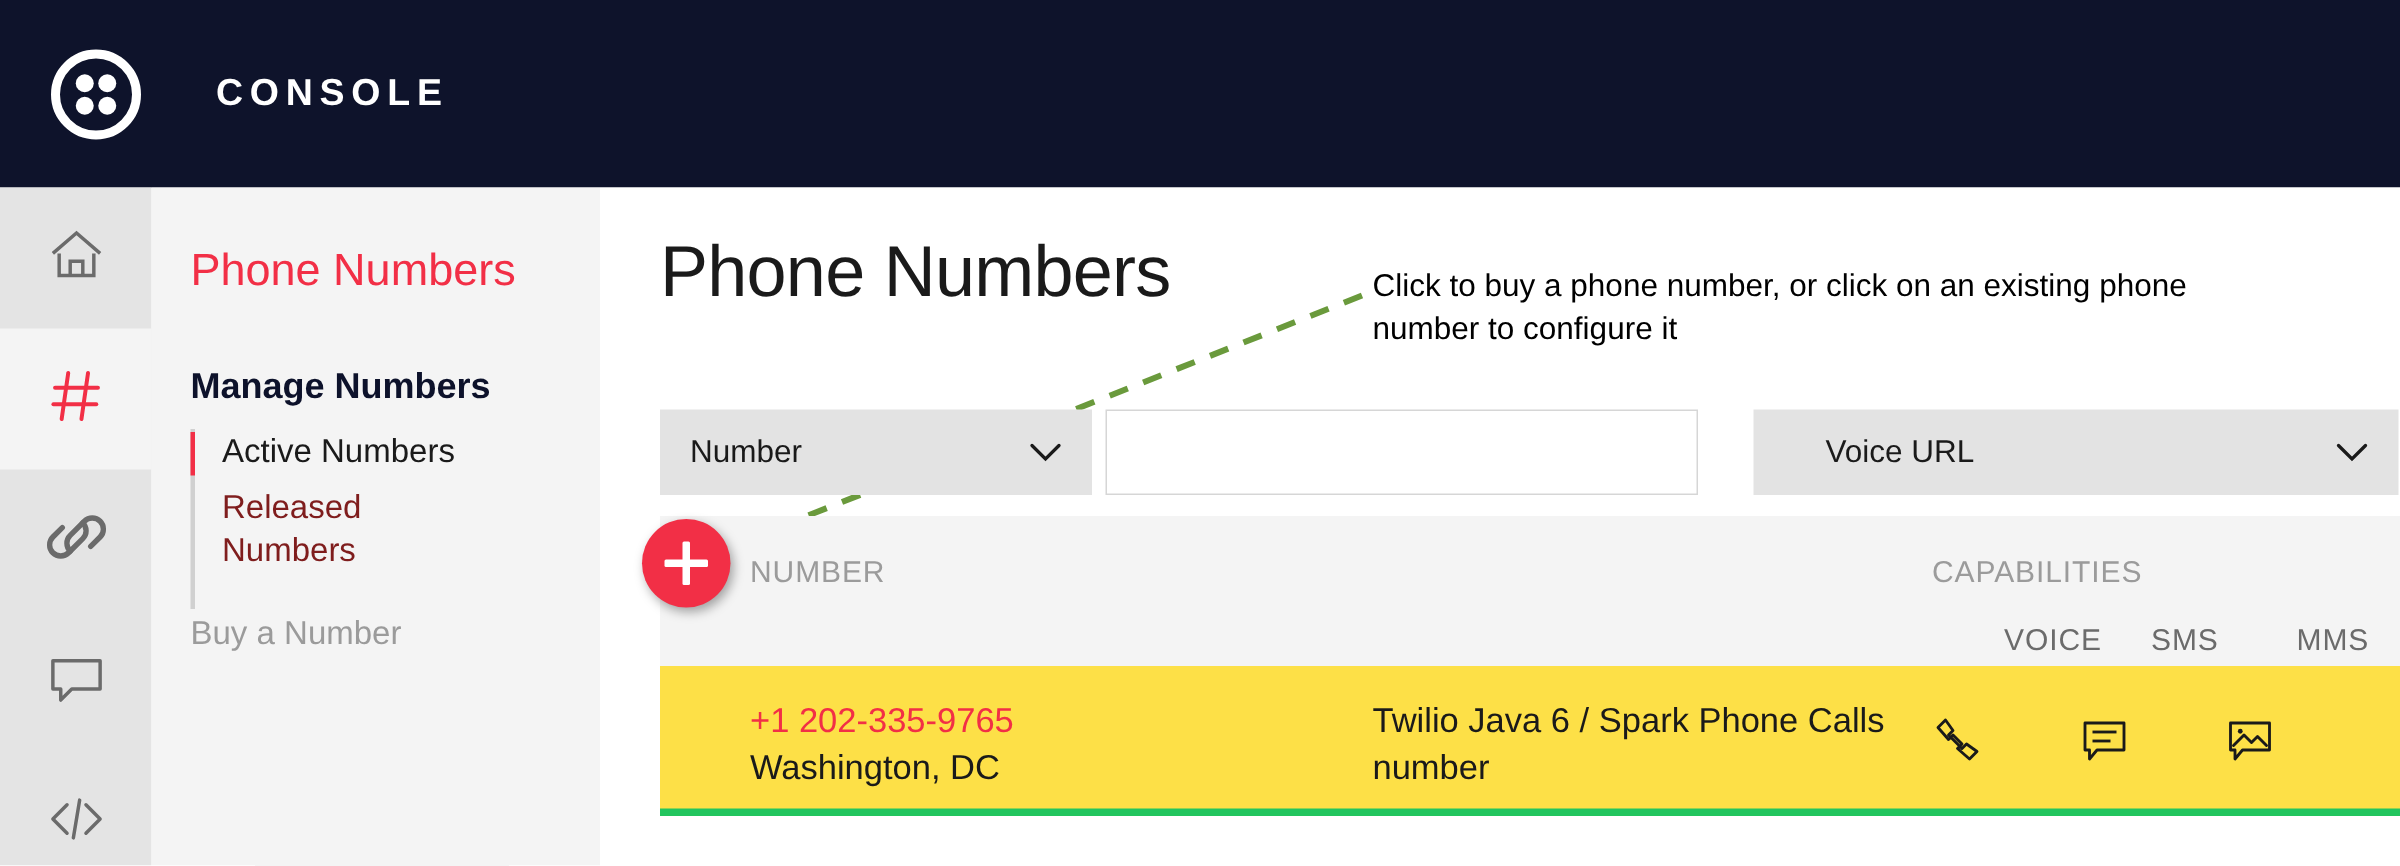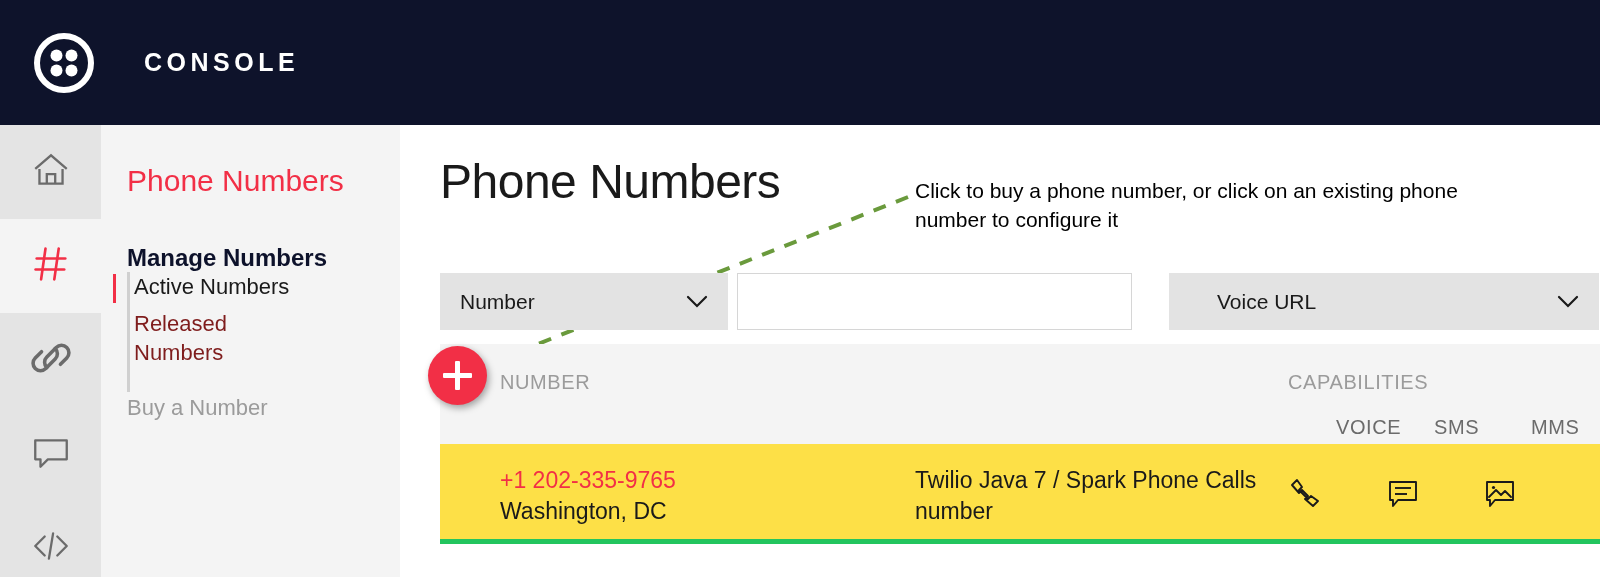--- a/index.html
+++ b/index.html
@@ -43,21 +43,21 @@
     background: #f4f4f4;
   }
   .subnav-title {
     color: #f22f46; font-size: 30px; font-weight: 400;
     padding: 39px 0 0 26px; line-height: 1.1;
   }
   .subnav-section {
     color: #0d122b; font-size: 24px; font-weight: 700;
     padding: 47px 0 0 26px;
   }
-  .subnav-group { padding-left: 12px; position: relative; }
+  .subnav-group { margin-top: 14px; padding-left: 26px; position: relative; }
   .subnav-group::before {
     content: ""; position: absolute; left: 26px; top: 0;
     width: 3px; height: 120px; background: #d0d0d0;
   }
   .subnav-link {
     position: relative; padding-left: 21px;
     font-size: 22px; line-height: 1.32;
   }
   .subnav-link.active { color: #1a1a1a; }
   .subnav-link.active::before {
@@ -286,21 +286,21 @@
         <div class="th-sub th-sms">SMS</div>
         <div class="th-sub th-mms">MMS</div>
       </div>
 
       <div class="trow">
         <div class="cell-number">
           <span class="num-link">+1 202-335-9765</span>
           <span class="num-loc">Washington, DC</span>
         </div>
 
-        <div class="cell-friendly">Twilio Java 7 / Spark Phone Calls number</div>
+        <div class="cell-friendly">Twilio Java 6 / Spark Phone Calls number</div>
 
         <span class="cap-icon cap-voice">
           <svg viewBox="0 0 34 34" width="34" height="34">
             <path d="M9 4 L4 9 L11 17 L14 14 L20 20 L17 23 L25 30 L30 25 L23 20 L20 23 L11 14 L14 11 Z" fill="none" stroke="#1a1a1a" stroke-width="1.9" stroke-linejoin="round"></path>
           </svg>
         </span>
 
         <span class="cap-icon cap-sms">
           <svg viewBox="0 0 34 34" width="34" height="34">
             <path d="M4 6 H30 V24 H12 L7 30 V24 H4 Z" fill="none" stroke="#1a1a1a" stroke-width="1.9" stroke-linejoin="round"></path>

